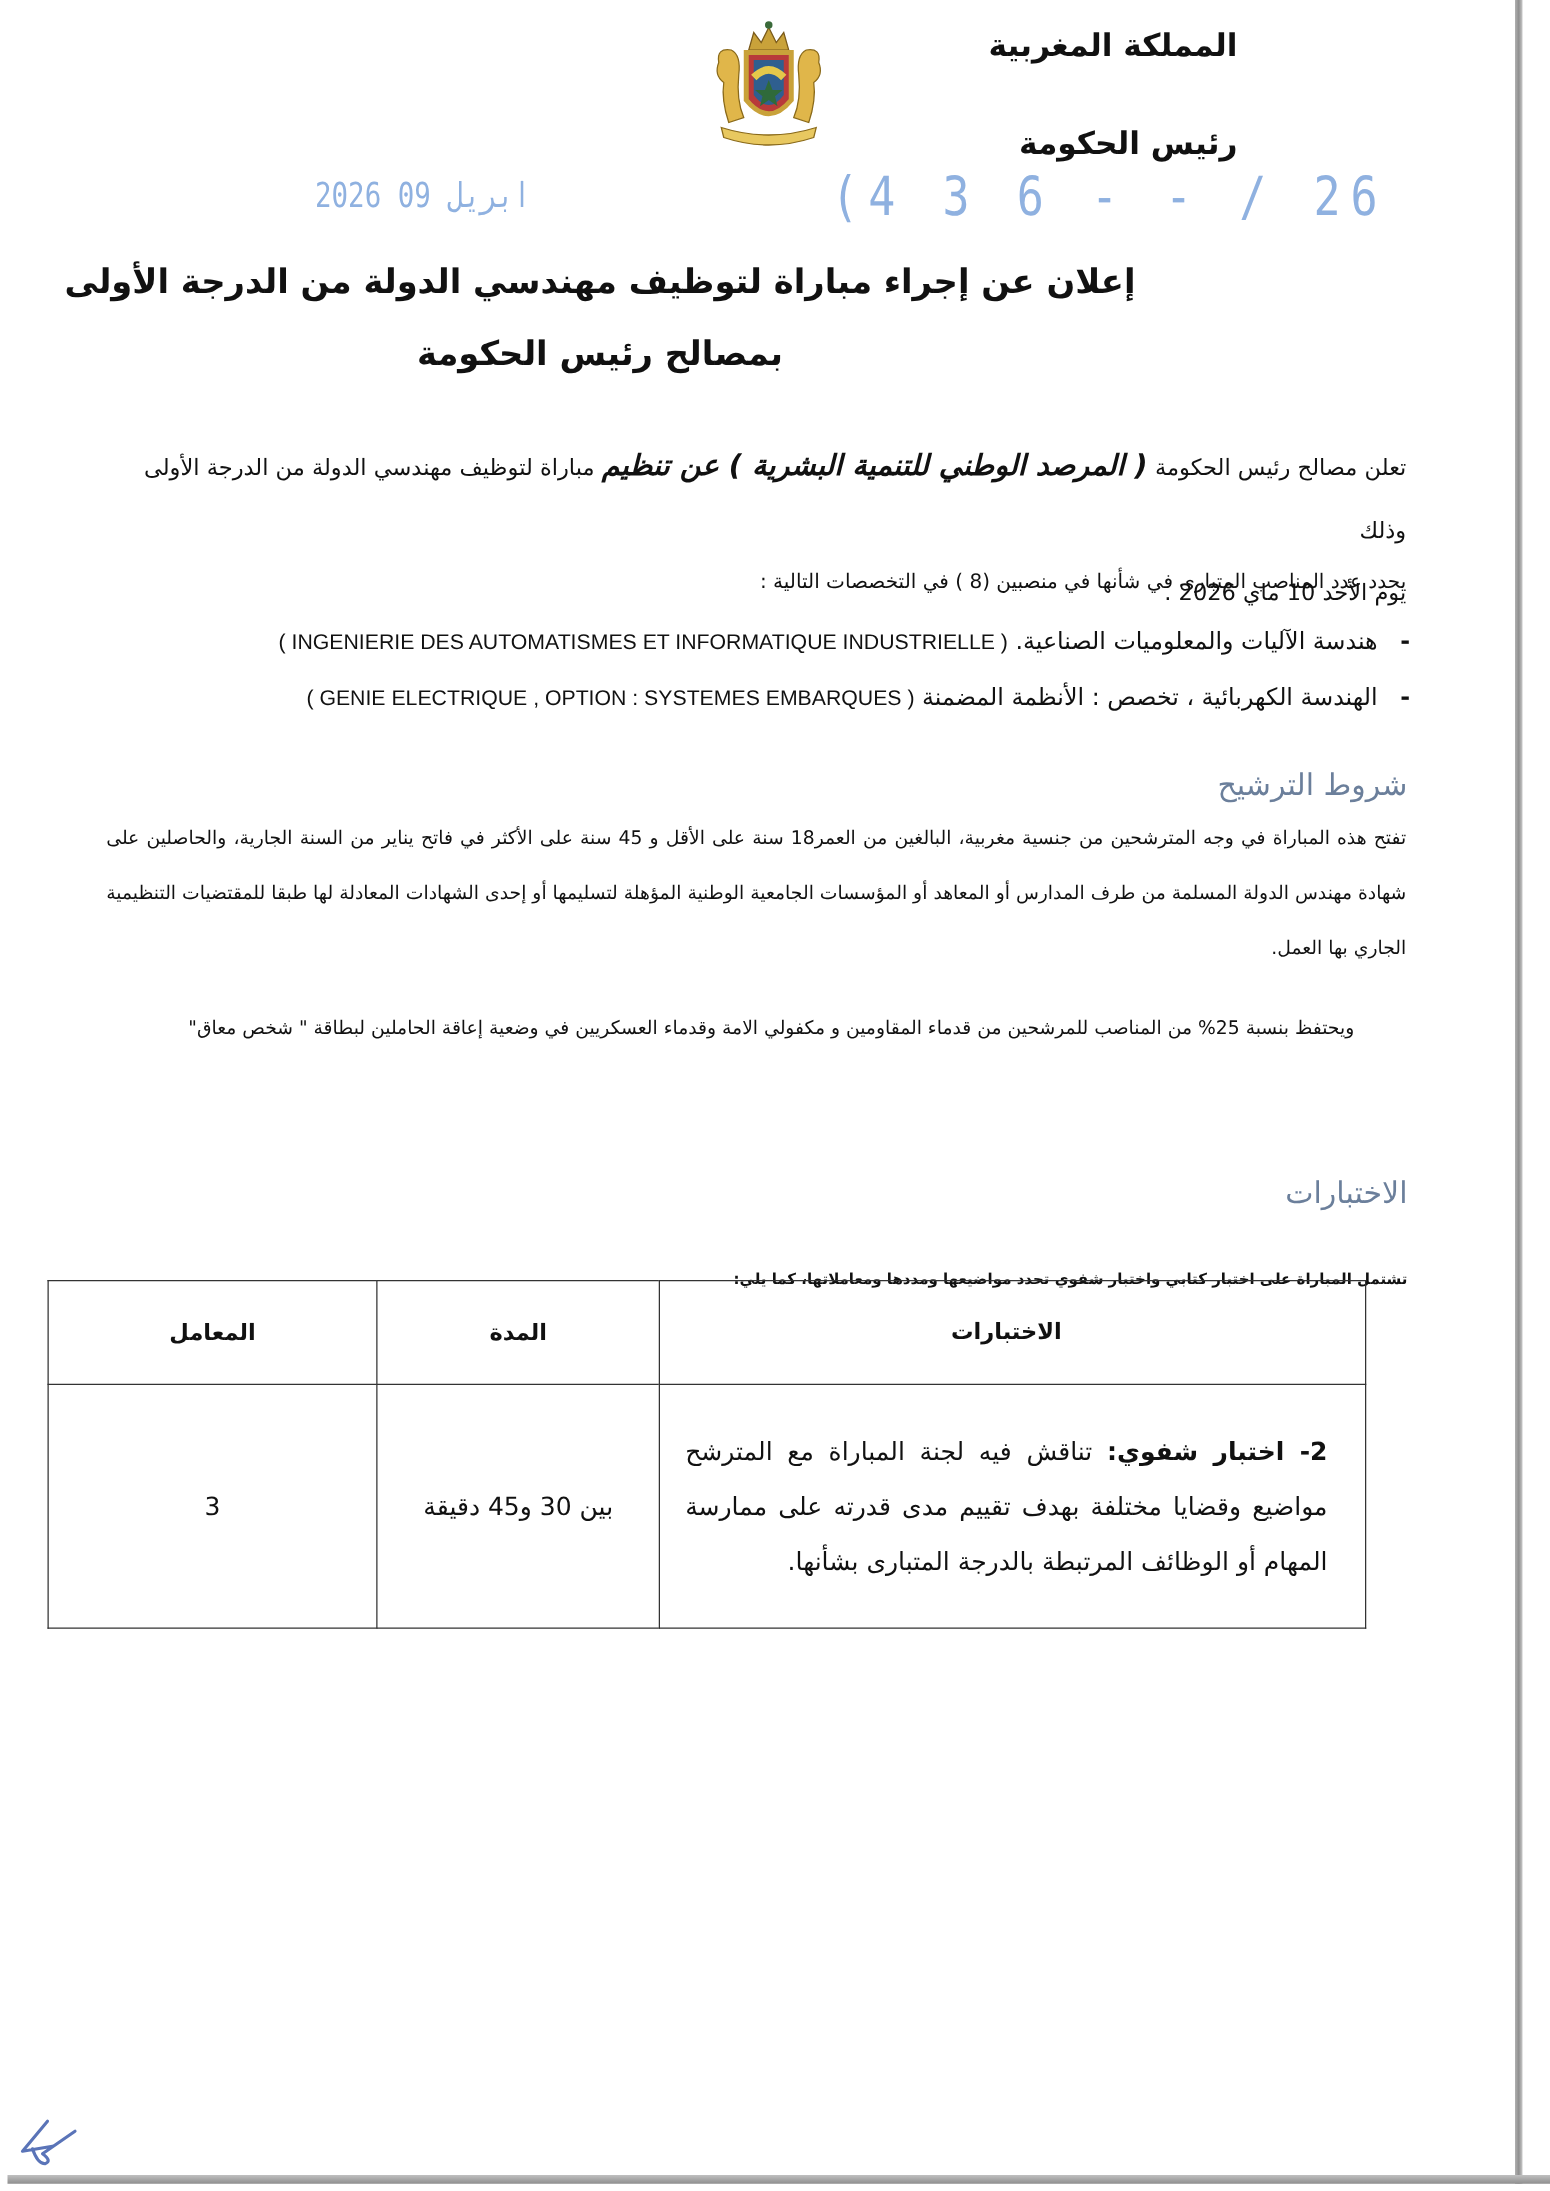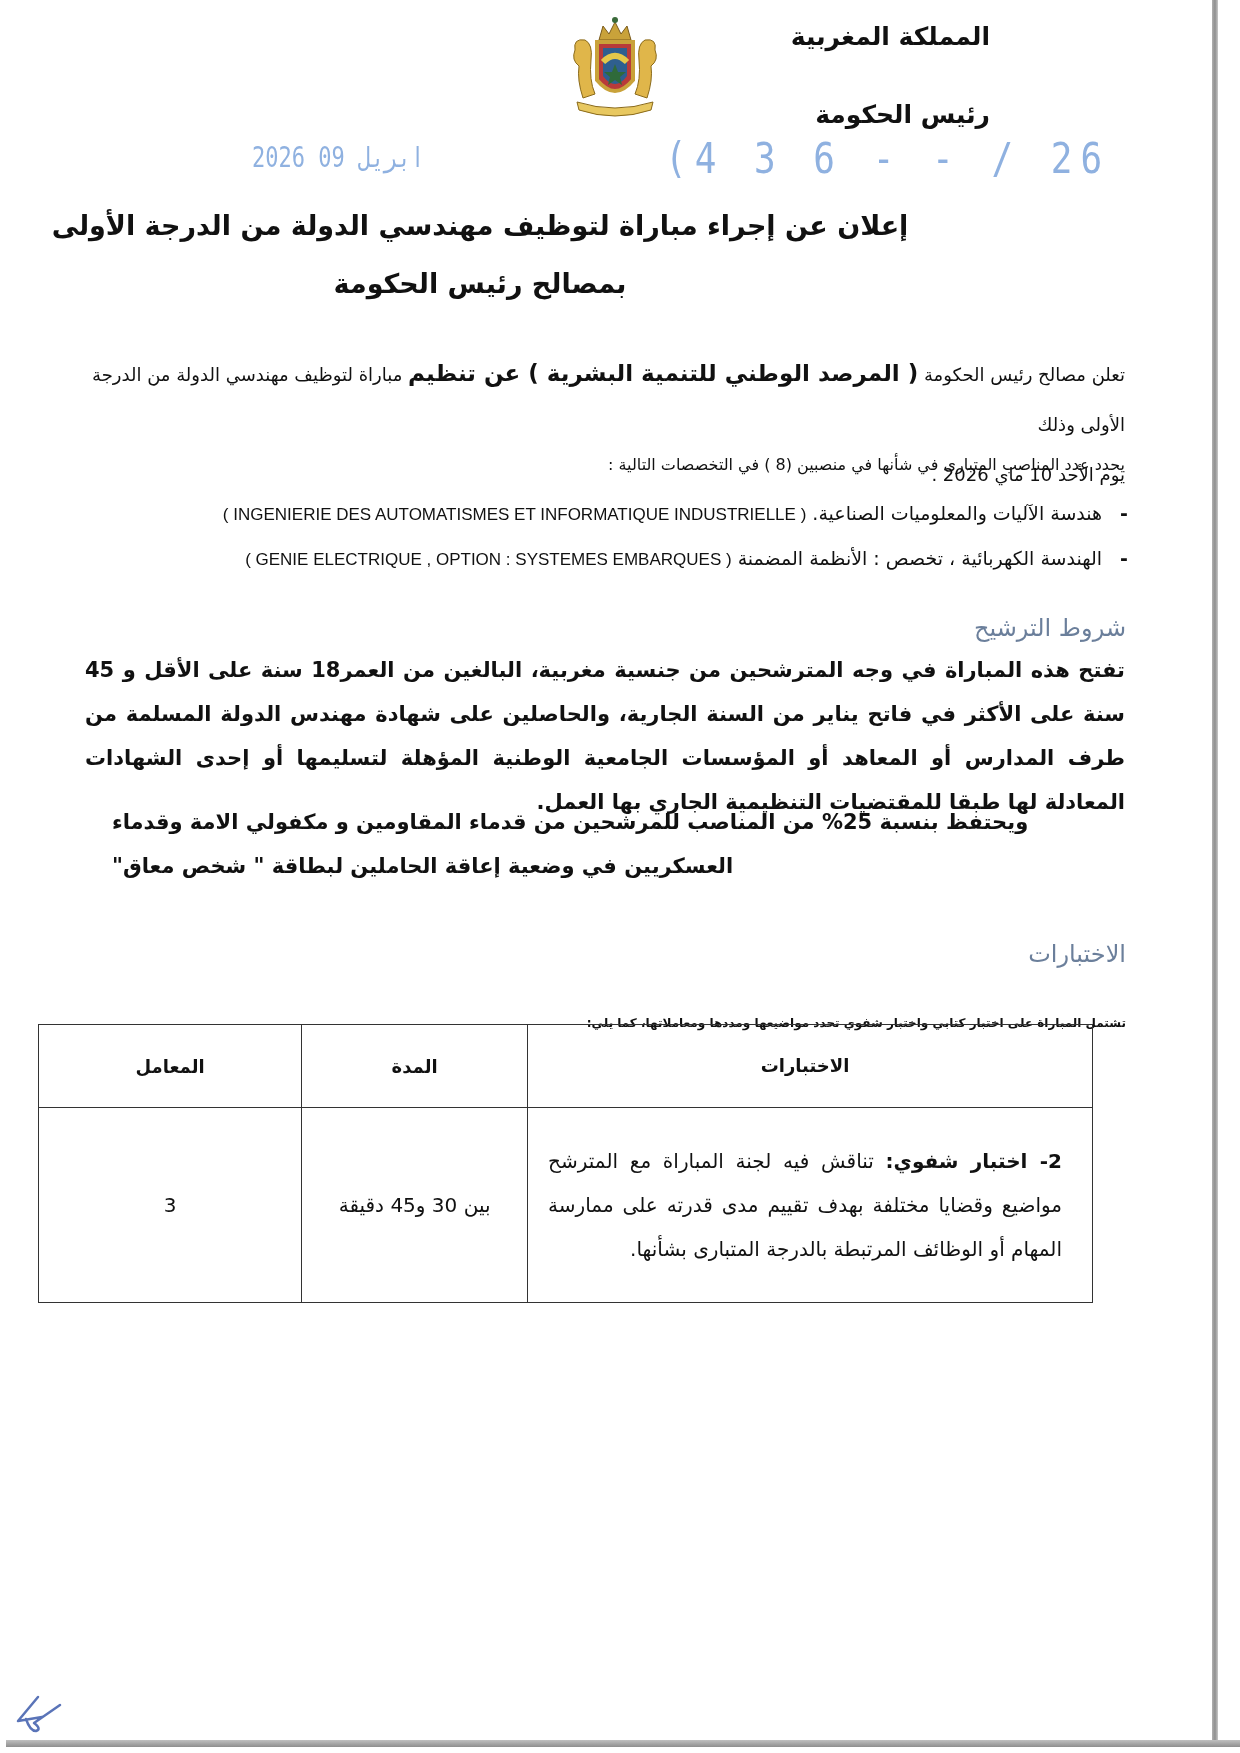--- a/index.html
+++ b/index.html
@@ -17,36 +17,36 @@
   .stamp { color: #8fb1e0; font-family: "DejaVu Sans Mono", monospace; }
   .stamp-date { left: 252px; top: 145px; font-size: 22px; letter-spacing: 1px; transform: scaleY(1.25); }
   .stamp-ref { left: 665px; top: 138px; font-size: 36px; letter-spacing: 8px; transform: scaleY(1.2); }
 
   .title { width: 1240px; text-align: center; font-weight: bold; font-size: 27px; left: -140px; }
   .title-1 { top: 210px; }
   .title-2 { top: 268px; }
 
   .para { right: 115px; width: 1050px; text-align: right; }
   .p-intro { top: 348px; font-size: 18px; line-height: 50px; }
-  .p-intro .big { font-size: 23px; font-weight: bold; }
+  .p-intro .big { font-size: 23px; font-weight: bold; font-style: italic; }
   .p-positions { top: 455px; font-size: 16px; }
 
   .spec { right: 112px; font-size: 19px; }
   .spec-1 { top: 502px; }
   .spec-2 { top: 547px; }
   .spec .fr { font-family: "Liberation Sans", sans-serif; font-size: 17px; }
   .bullet { display: inline-block; margin-left: 12px; font-weight: bold; }
 
   .section-head { right: 114px; font-size: 24px; color: #6b7f9b; font-family: "DejaVu Sans", sans-serif; }
   .sh-1 { top: 614px; }
   .sh-2 { top: 940px; }
 
-  .body-bold { font-weight: bold; font-size: 21px; line-height: 44px; }
+  .body-bold { font-weight: normal; font-size: 15px; line-height: 44px; }
   .p-cond { top: 648px; right: 115px; width: 1040px; text-align: justify; text-align-last: right; }
-  .p-reserve { top: 800px; right: 118px; width: 1010px; text-align: left; }
+  .p-reserve { top: 800px; right: 118px; width: 1010px; text-align: center; }
   .p-tests-intro { top: 978px; right: 114px; font-size: 12px; font-weight: bold; margin-top: 38px; }
 
   table.tests { position: absolute; left: 38px; top: 1024px; width: 1055px; border-collapse: collapse;
                 direction: rtl; }
   table.tests td, table.tests th { border: 1.5px solid #333; font-size: 20px; vertical-align: middle; }
   table.tests th { height: 70px; font-weight: bold; font-size: 18px; text-align: center; }
   .col-test { width: 545px; text-align: right; padding: 6px 30px 6px 20px; line-height: 44px; }
   .col-dur { width: 236px; text-align: center; }
   .col-coef { width: 274px; text-align: center; }
   .test-name { font-weight: bold; }

